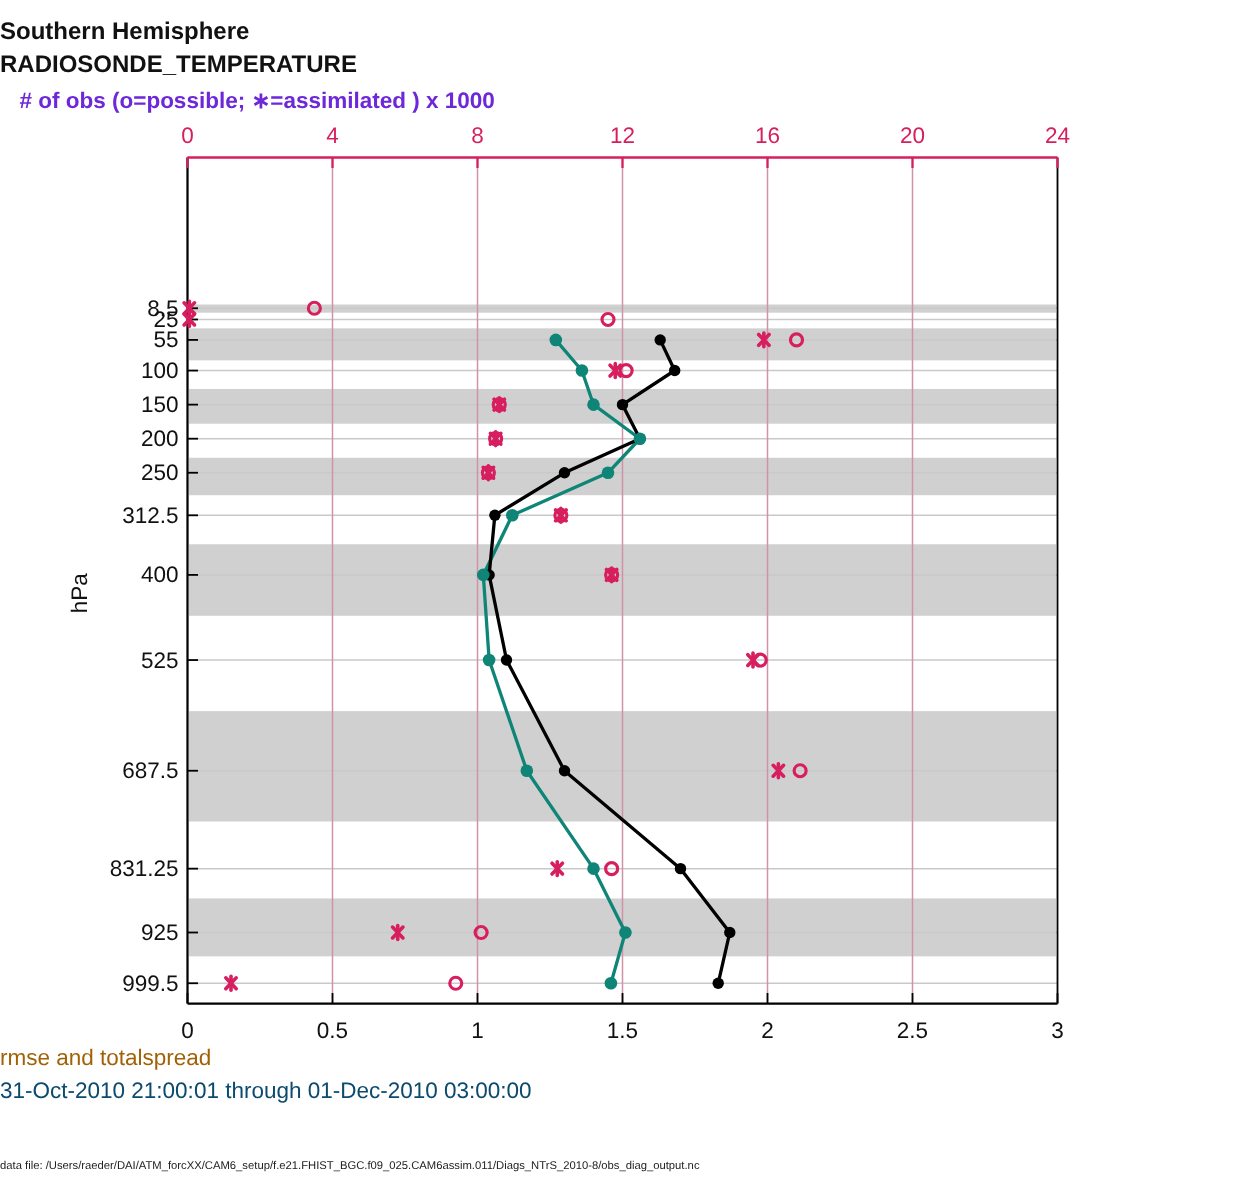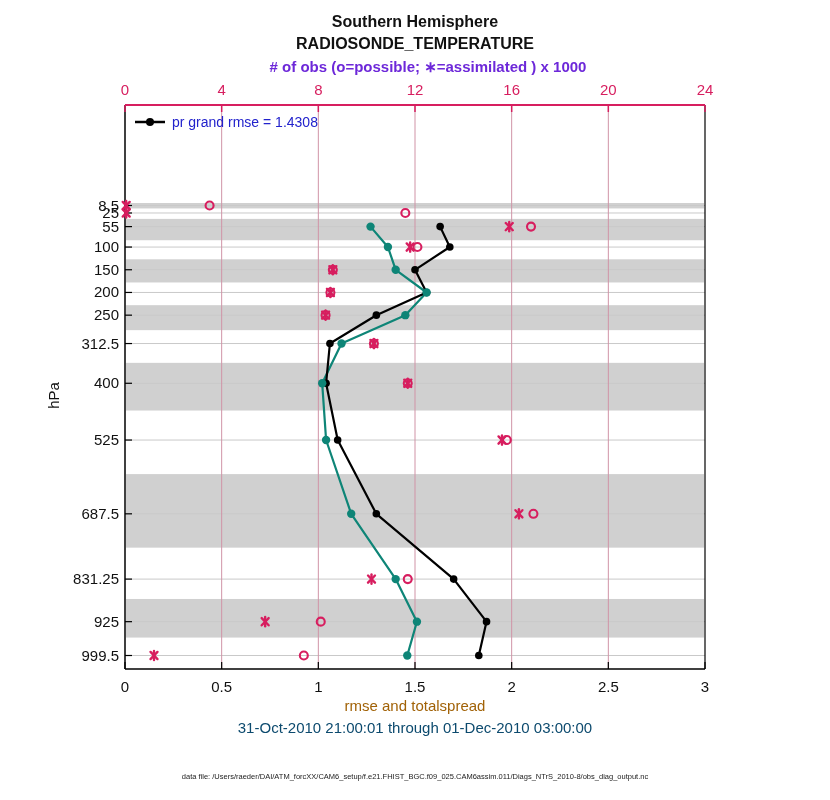--- a/index.html
+++ b/index.html
@@ -1,18 +1,18 @@
 <!DOCTYPE html>
 <html><head>
 <meta charset="utf-8">
 <style>
   html,body{margin:0;padding:0;background:#fff;}
   #stage{position:relative;width:830px;height:800px;background:#fff;
          font-family:"Liberation Sans",sans-serif;overflow:hidden;}
-  .ctr{position:absolute;left:0;width:830px;text-align:center;}
+  .ctr{position:absolute;left:0;width:830px;}
   .t1{top:13px;font-size:16px;font-weight:bold;color:#111;}
   .t2{top:35px;font-size:16px;font-weight:bold;color:#111;}
   .obsTitle{top:58px;font-size:15px;font-weight:600;}
   .xlabel{top:697px;font-size:15px;color:#a16207;}
   .timespan{top:719px;font-size:15px;color:#0c4a6e;}
   .datafile{top:772px;font-size:7.5px;color:#222;}
   .ylabel{position:absolute;left:40px;top:387px;font-size:15px;color:#111;
           transform:rotate(-90deg);transform-origin:center;}
   #legend{position:absolute;left:133px;top:113px;}
   .lrow{display:flex;align-items:center;height:18px;}
@@ -193,27 +193,20 @@
       <circle cx="341.5333333333333" cy="343.54238143289604" r="4.2" fill="#0e8577"></circle>
       <circle cx="322.20000000000005" cy="383.2749747729566" r="4.2" fill="#0e8577"></circle>
       <circle cx="326.06666666666666" cy="440.0358224016145" r="4.2" fill="#0e8577"></circle>
       <circle cx="351.2" cy="513.8249243188698" r="4.2" fill="#0e8577"></circle>
       <circle cx="395.66666666666663" cy="579.0998990918265" r="4.2" fill="#0e8577"></circle>
       <circle cx="416.93333333333334" cy="621.6705348133198" r="4.2" fill="#0e8577"></circle>
       <circle cx="407.26666666666665" cy="655.5" r="4.2" fill="#0e8577"></circle>
     </svg>
 
 <div id="legend">
-      <div class="lrow">
-        <svg width="34" height="14">
-          <line x1="2" y1="7" x2="32" y2="7" stroke="#000000" stroke-width="2.5"></line>
-          <circle cx="17" cy="7" r="4" fill="#000000"></circle>
-        </svg>
-        <span class="ltext" style="color: rgb(34, 34, 204);">pr grand rmse = 1.4308</span>
-      </div>
     </div>
 <div class="ylabel">hPa</div>
 
 <div class="ctr xlabel">rmse and totalspread</div>
 <div class="ctr timespan">31-Oct-2010 21:00:01 through 01-Dec-2010 03:00:00</div>
 <div class="ctr datafile">data file: /Users/raeder/DAI/ATM_forcXX/CAM6_setup/f.e21.FHIST_BGC.f09_025.CAM6assim.011/Diags_NTrS_2010-8/obs_diag_output.nc</div>
 
 </div>
 
 </body></html>

